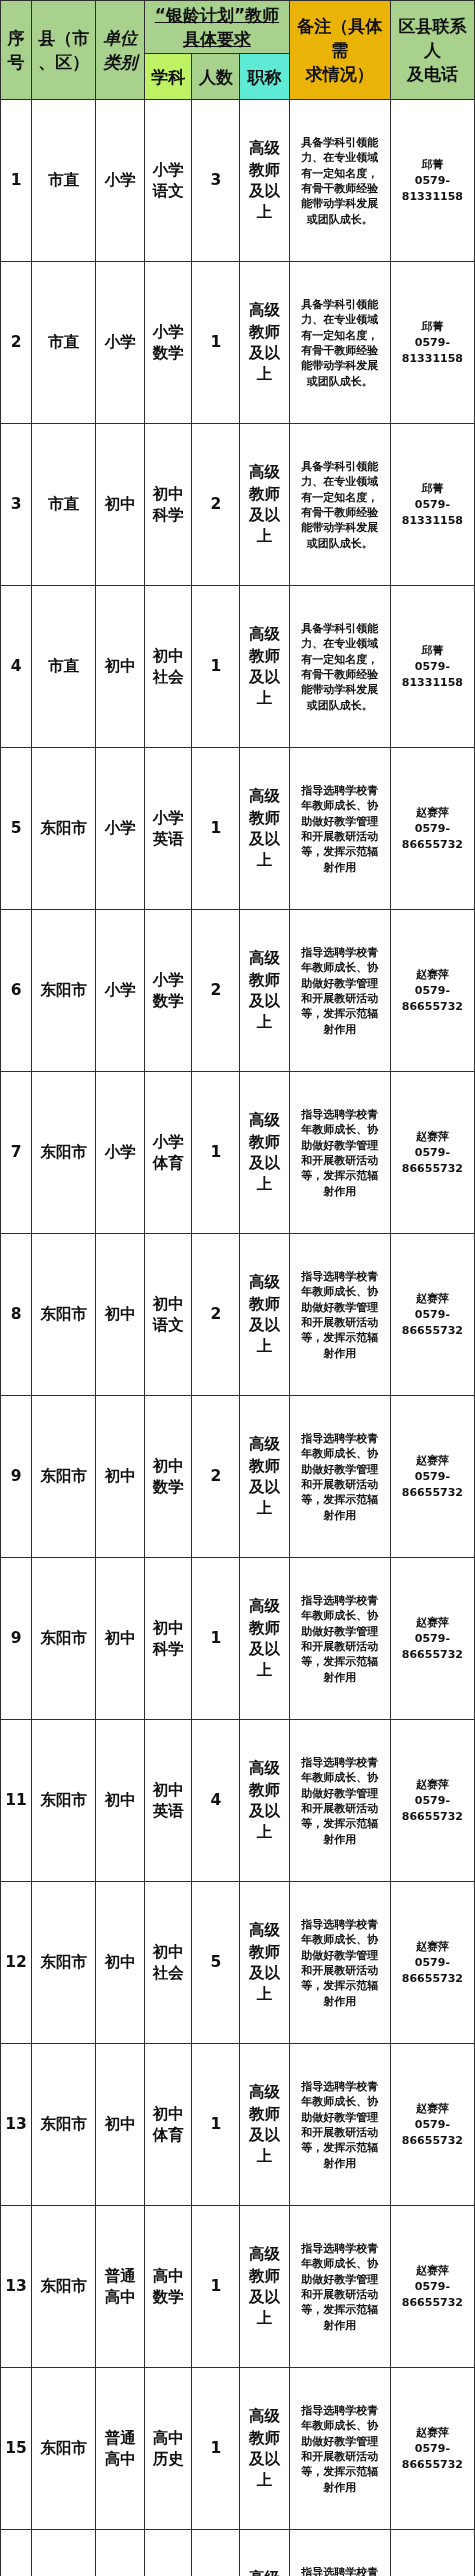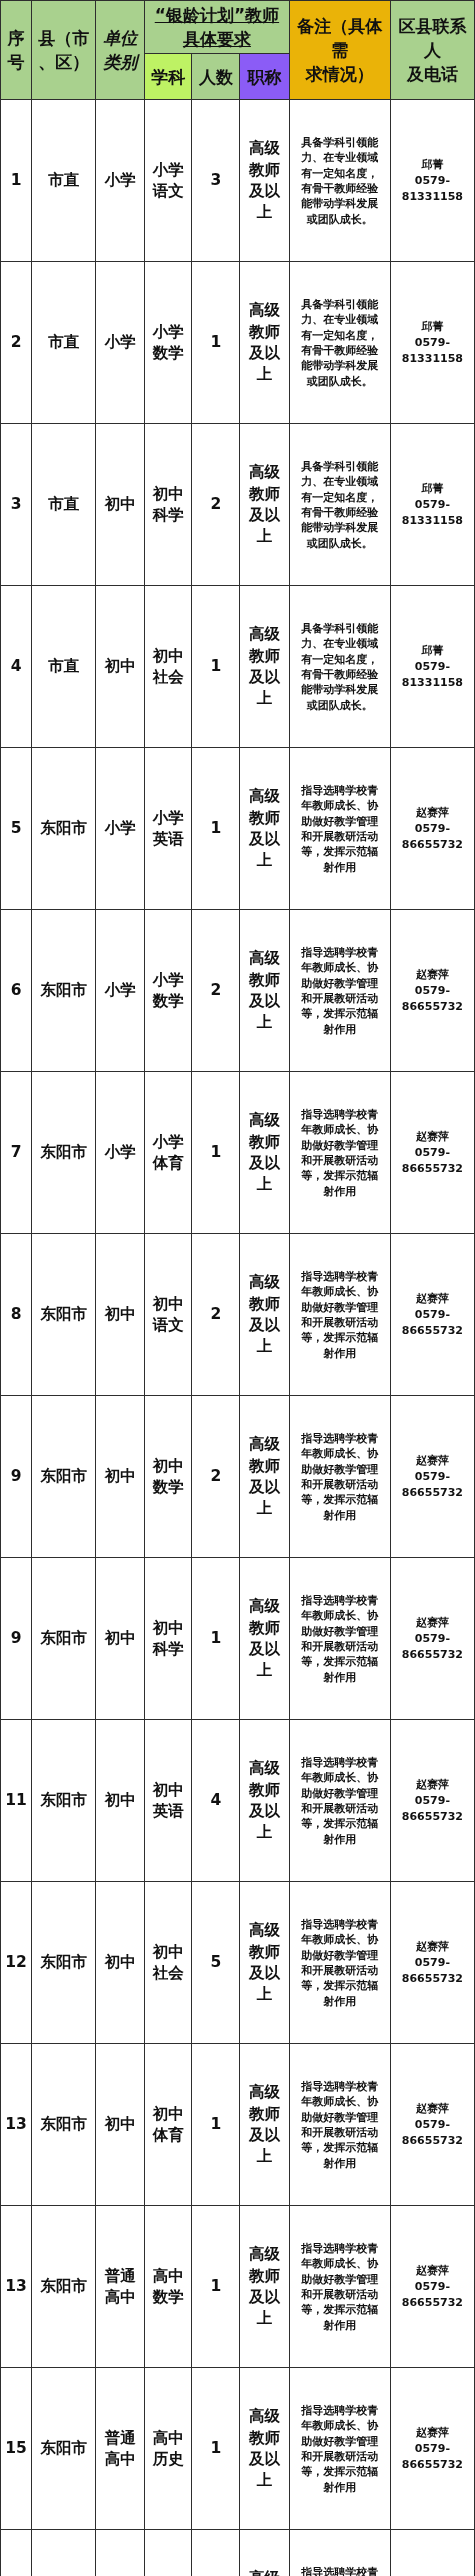--- a/index.html
+++ b/index.html
@@ -63,21 +63,21 @@
       <th colspan="3" style="background: rgb(169, 209, 142); text-decoration: underline;">“银龄计划”教师
 具体要求</th>
       <th rowspan="2" style="background: #eab308; margin-left: 35px;">备注（具体需
 求情况）</th>
       <th rowspan="2" style="background: rgb(169, 209, 142);">区县联系人
 及电话</th>
     </tr>
     <tr class="head-sub">
       <th style="background: #bef264;">学科</th>
       <th style="background: rgb(169, 209, 142);">人数</th>
-      <th style="background: #8b5cf6;">职称</th>
+      <th style="background: #5eead4;">职称</th>
     </tr>
   </thead>
   <tbody>
       <tr class="data-row">
     <td class="cell-serial">1</td>
     <td class="cell-county">市直</td>
     <td class="cell-unit">小学</td>
     <td class="cell-subject">小学
 语文</td>
     <td class="cell-count">3</td>

